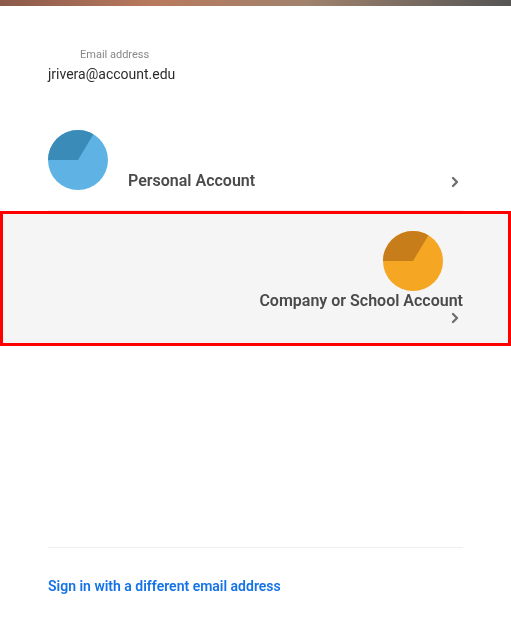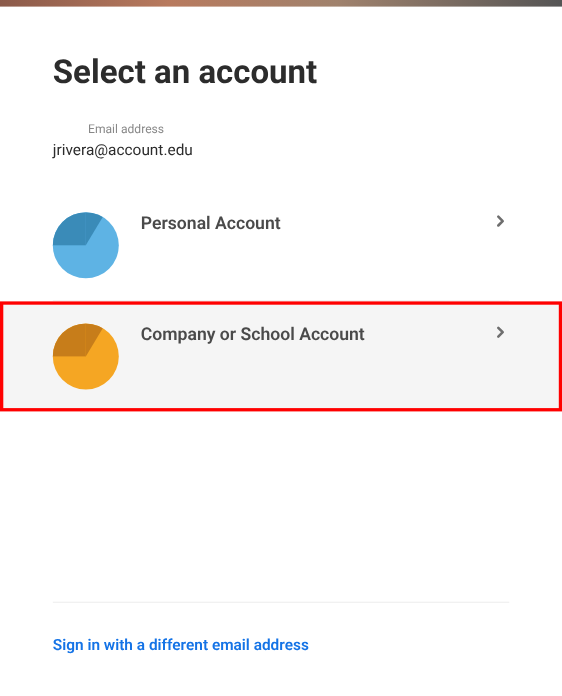--- a/index.html
+++ b/index.html
@@ -34,29 +34,30 @@
       font-size: 14px;
       color: #2c2c2c;
       margin-bottom: 28px;
     }
     .account-list {
       margin-left: -48px;
       margin-right: -48px;
     }
     .account-option {
       display: flex;
-      align-items: flex-start;
+      align-items: flex-end;
       padding: 20px 48px;
       cursor: pointer;
       position: relative;
     }
     .account-option.highlighted {
       background: #f5f5f5;
       outline: 3px solid #ff0000;
       outline-offset: -3px;
+      flex-direction: column;
     }
     .account-icon {
       width: 60px;
       height: 60px;
       border-radius: 50%;
       margin-right: 20px;
       flex-shrink: 0;
       position: relative;
       overflow: hidden;
     }
@@ -148,21 +149,20 @@
       cursor: pointer;
       display: inline-block;
     }
   </style>
 </head>
 <body>
 
 <div class="top-strip"></div>
 
 <div class="container">
-  <h1 class="title">Select an account</h1>
 
   <div class="email-label">Email address</div>
   <div class="email-value">jrivera@account.edu</div>
 
   <div class="account-list">
 
     <div class="account-option">
       <div class="account-icon icon-blue"></div>
       <div class="account-label">Personal Account</div>
       <div class="chevron">

